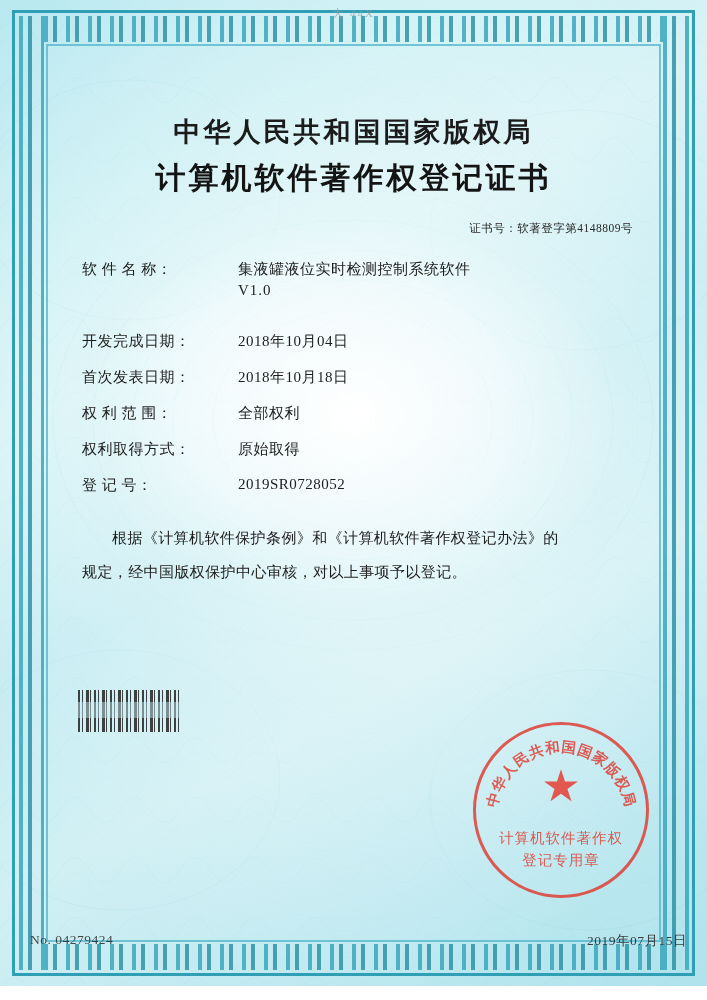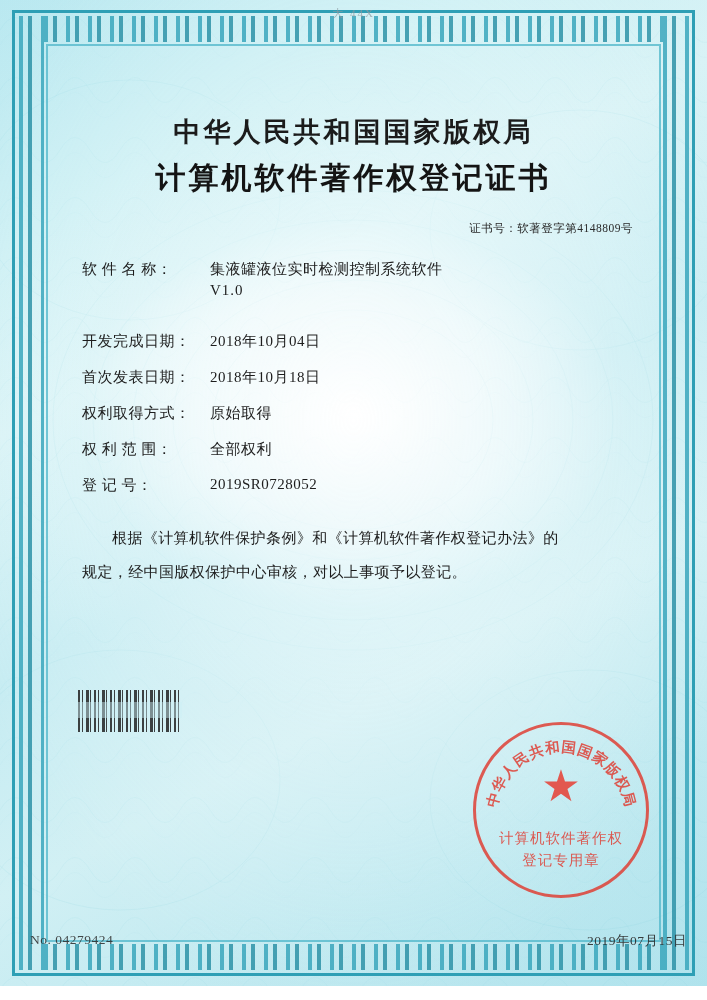--- a/index.html
+++ b/index.html
@@ -122,20 +122,21 @@
     margin-top: 24px;
     padding-left: 22px;
     padding-right: 10px;
   }
   .field-row {
     display: flex;
     align-items: flex-start;
     margin-bottom: 17px;
     font-size: 15px;
     color: #1d1d1d;
+    gap: 28px;
   }
   .field-label {
     width: 128px;
     flex: 0 0 128px;
     letter-spacing: 0.5px;
     white-space: pre;
   }
   .field-value {
     flex: 1;
     letter-spacing: 0.5px;
@@ -314,27 +315,27 @@
         <div class="field-label">开发完成日期：</div>
         <div class="field-value">2018年10月04日</div>
       </div>
 
       <div class="field-row">
         <div class="field-label">首次发表日期：</div>
         <div class="field-value">2018年10月18日</div>
       </div>
 
       <div class="field-row">
+        <div class="field-label">权 利 范 围：</div>
+        <div class="field-value">全部权利</div>
+      </div>
+
+      <div class="field-row">
         <div class="field-label">权利取得方式：</div>
         <div class="field-value">原始取得</div>
-      </div>
-
-      <div class="field-row">
-        <div class="field-label">权 利 范 围：</div>
-        <div class="field-value">全部权利</div>
       </div>
 
       <div class="field-row">
         <div class="field-label">登 记 号：</div>
         <div class="field-value">2019SR0728052</div>
       </div>
 
     </div>
 
     <div class="statement">

